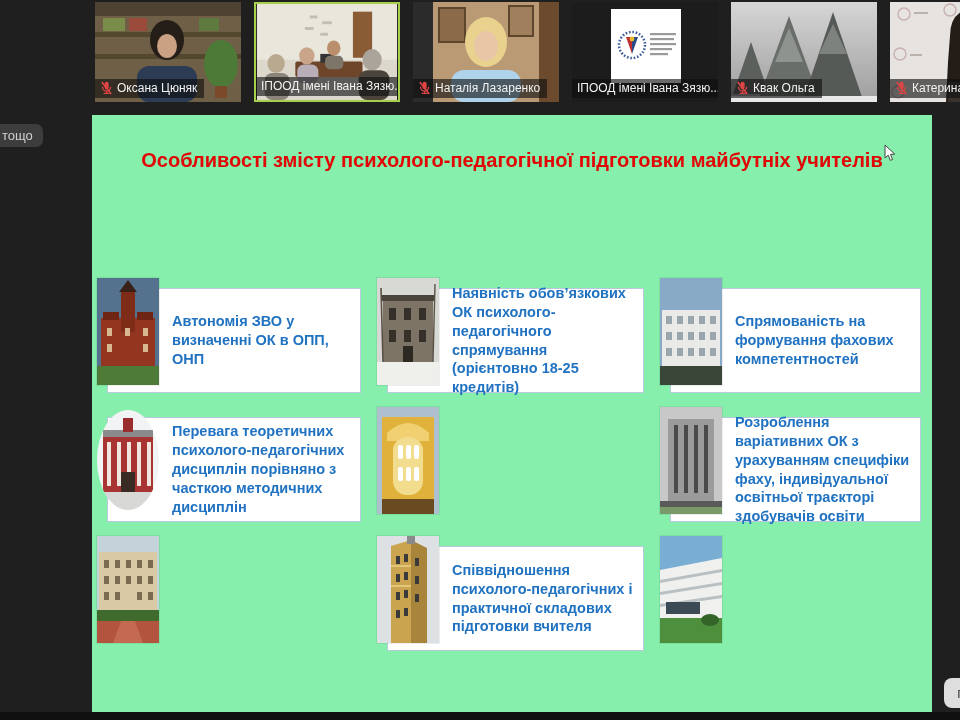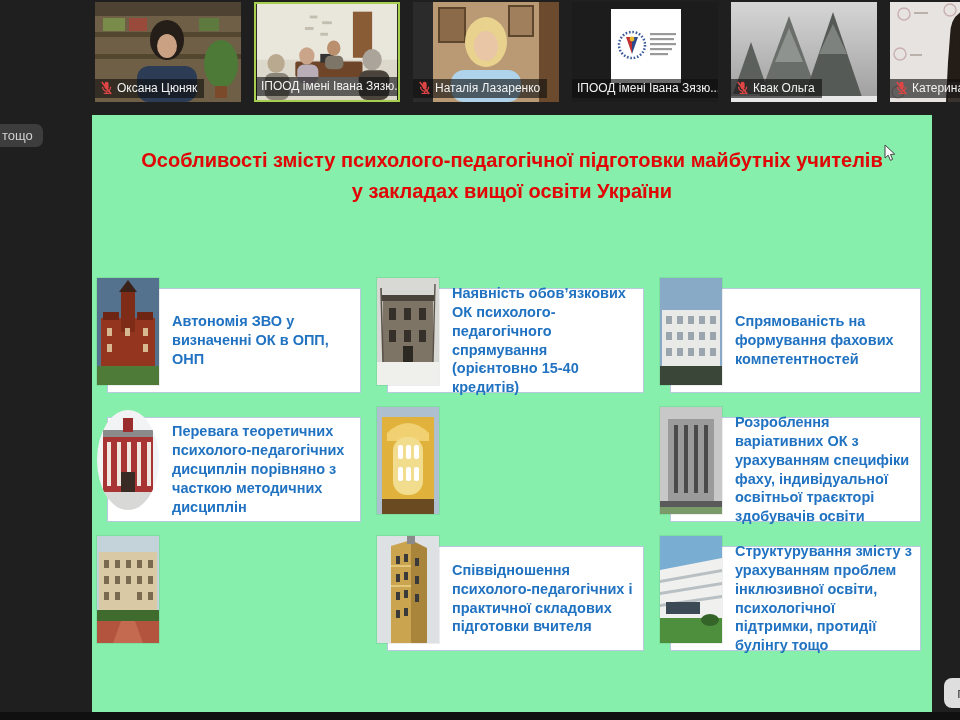--- a/index.html
+++ b/index.html
@@ -221,21 +221,20 @@
   </div>
 </div>
 
 <div class="rec-chip">
   <span>тощо</span>
 </div>
 
 <div class="slide">
   <div class="title">
     <div>Особливості змісту психолого-педагогічної підготовки майбутніх учителів</div>
-    <div>у закладах вищої освіти України</div>
   </div>
 
   <div class="grid">
 
     <div class="cell">
       <div class="photo">
         <svg viewBox="0 0 62 107">
           <rect width="62" height="107" fill="#54718e"></rect>
           <rect x="4" y="40" width="54" height="50" fill="#93351f"></rect>
           <rect x="24" y="14" width="14" height="40" fill="#7e2c18"></rect>
@@ -267,21 +266,21 @@
           <rect x="12" y="52" width="7" height="12" fill="#35302a"></rect>
             <rect x="27" y="52" width="7" height="12" fill="#35302a"></rect>
             <rect x="42" y="52" width="7" height="12" fill="#35302a"></rect>
           <rect x="26" y="68" width="10" height="16" fill="#2c2822"></rect>
           <rect x="0" y="84" width="62" height="23" fill="#efefec"></rect>
           <line x1="4" y1="10" x2="6" y2="84" stroke="#5a5248" stroke-width="1.6"></line>
           <line x1="58" y1="6" x2="56" y2="84" stroke="#5a5248" stroke-width="1.4"></line>
         </svg>
       </div>
       <div class="tbox">
-        <span>Наявність обов’язкових ОК психолого-педагогічного спрямування (орієнтовно 15-40 кредитів)</span>
+        <span>Наявність обов’язкових ОК психолого-педагогічного спрямування (орієнтовно 18-25 кредитів)</span>
       </div>
     </div>
 
     <div class="cell">
       <div class="photo">
         <svg viewBox="0 0 62 107">
           <rect width="62" height="107" fill="#88aac6"></rect>
           <rect x="2" y="32" width="58" height="56" fill="#e9e9e7"></rect>
           <g fill="#9aa5ad">
             <rect x="6" y="38" width="6" height="8"></rect>
@@ -434,23 +433,20 @@
           <g fill="#b8c0c4">
             <polygon points="0,44 62,33 62,36 0,47"></polygon>
             <polygon points="0,56 62,46 62,49 0,59"></polygon>
             <polygon points="0,68 62,59 62,62 0,71"></polygon>
           </g>
           <rect x="6" y="66" width="34" height="12" fill="#3b4a54"></rect>
           <rect x="0" y="82" width="62" height="25" fill="#4e8f3d"></rect>
           <ellipse cx="50" cy="84" rx="9" ry="6" fill="#346428"></ellipse>
         </svg>
       </div>
-      <div class="tbox">
-        <span>Структурування змісту з урахуванням проблем інклюзивної освіти, психологічної підтримки, протидії булінгу тощо</span>
-      </div>
     </div>
 
   </div>
 </div>
 
 <div class="cursor">
   <svg width="12" height="18" viewBox="0 0 12 18">
     <path d="M1 1 L1 14 L4.2 11.2 L6.4 16.4 L8.6 15.4 L6.5 10.4 L10.8 10.2 Z" fill="#fbfbfb" stroke="#444" stroke-width="1"></path>
   </svg>
 </div>

